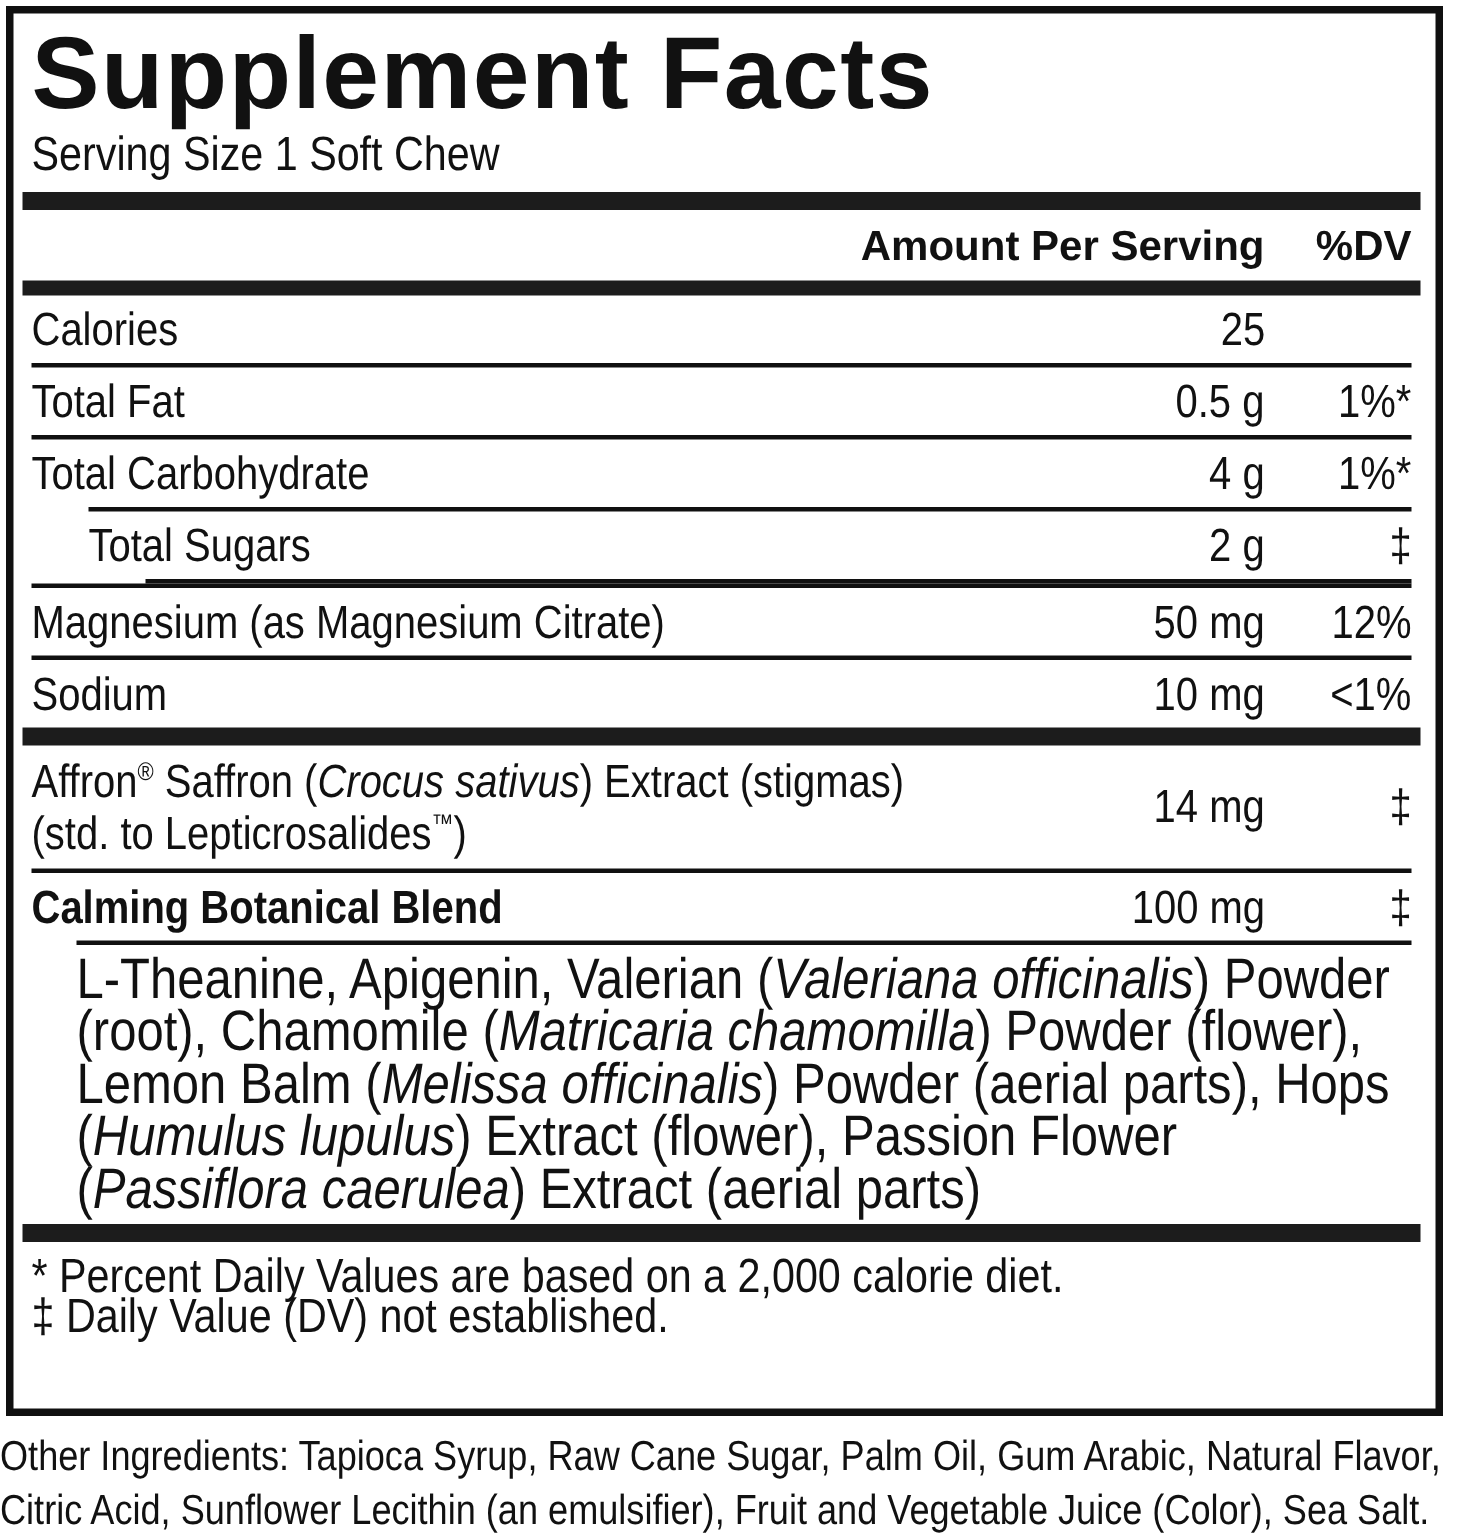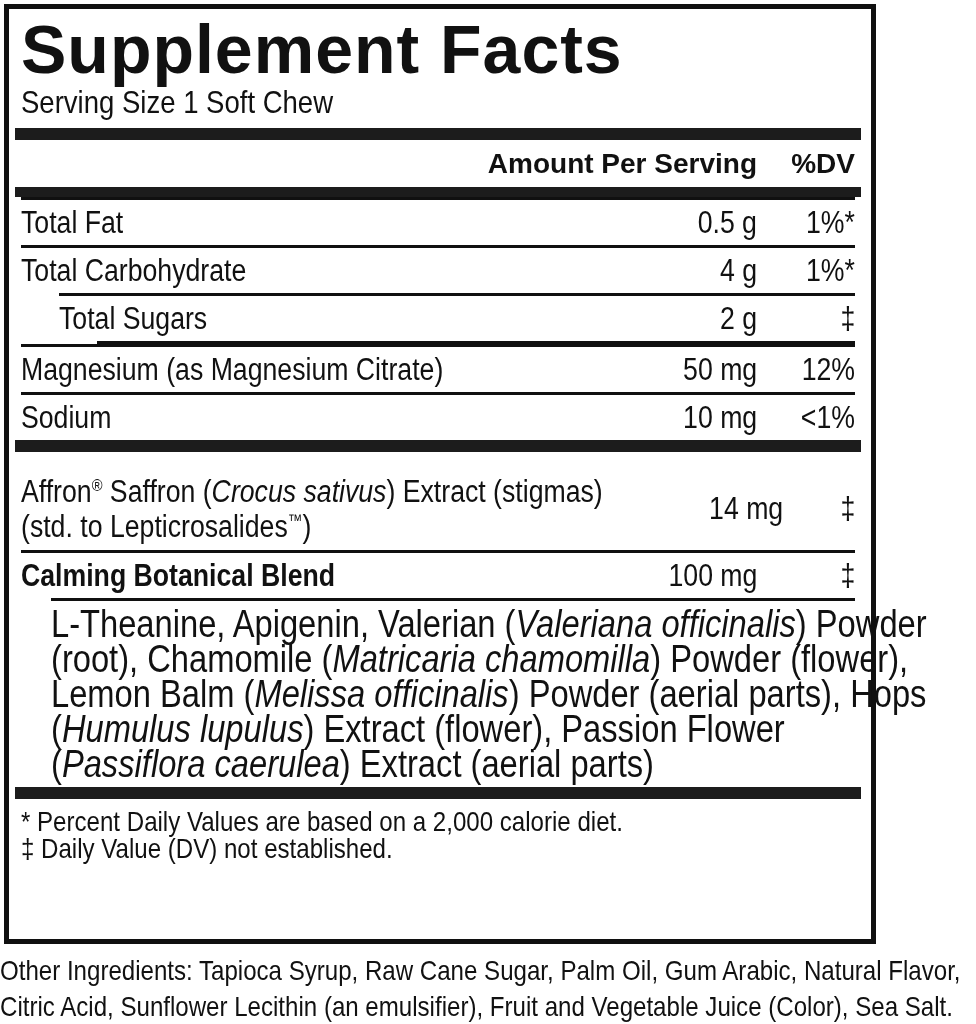--- a/index.html
+++ b/index.html
@@ -9,21 +9,21 @@
   html,body{width:976px;height:1024px;}
   body{
     background:var(--bg);
     color:var(--text);
     font-family:"Liberation Sans", sans-serif;
     position:relative;
     overflow:hidden;
   }
   .box{
     position:absolute; left:4px; top:4px;
-    width:872px; height:940px;
+    width:958px; height:940px;
     border:5px solid var(--border);
     background:var(--bg);
     padding:2px 16px 0 12px;
   }
   
   .cond{display:inline-block; transform:scaleX(.86); transform-origin:left center; white-space:nowrap;}
   .cond.r{transform-origin:right center;}
 
   .title{
     font-size:68px; font-weight:bold; line-height:64px;
@@ -35,33 +35,33 @@
   .bar{height:12px; background:var(--bar); margin:0 -6px;}
   .bar.first{margin-top:10px;}
   .bar.thin{height:10px;}
 
   .hdr{display:flex; align-items:flex-end; font-weight:bold; font-size:28px; padding:8px 0 7px;}
   .hdr .name{flex:1;}
   .hdr .amt{text-align:right;}
   .hdr .dv{width:98px; text-align:right;padding-left:16px;}
 
   .row{display:flex; align-items:baseline; padding:5px 0; font-size:31px; line-height:32px;}
-  .row.vcenter{align-items:center; padding:6px 0;margin-top:16px;}
+  .row.vcenter{align-items:center; padding:6px 0;}
   .row .name{flex:1;}
   .row .name .cond div{line-height:35px;}
   .row .amt{text-align:right;}
   .row .dv{width:98px; text-align:right;}
   .row .b{font-weight:bold;}
 
   .line{height:3px; background:var(--border);}
 
   .blend{padding:6px 0 5px; margin-left:30px; font-size:38px; line-height:35px;}
   .blend div{white-space:nowrap;}
 
-  .footnotes{padding-top:9px; font-size:28px; line-height:27px;}
+  .footnotes{padding-top:9px; font-size:32px; line-height:27px;}
   .footnotes div{white-space:nowrap;}
 
   .other{
     position:absolute; left:0; top:953px; width:892px;
     font-size:28px; line-height:36px;
   }
   .other div{white-space:nowrap;}
 
   sup{font-size:55%; line-height:0; vertical-align:super;}
   i{font-style:italic;}
@@ -80,20 +80,25 @@
 
   <div class="hdr">
     <span class="name"></span>
     <span class="amt">Amount Per Serving</span>
     <span class="dv">%DV</span>
   </div>
 
   <div class="bar thin"></div>
 
   <div id="rows">
+      <div class="row">
+    <span class="name"><span class="cond"><div>Calories</div></span></span>
+    <span class="amt"><span class="cond r">25</span></span>
+    <span class="dv"><span class="cond r"></span></span>
+  </div>
       <div class="line" style="margin-left: 0px;"></div>
       <div class="row">
     <span class="name"><span class="cond"><div>Total Fat</div></span></span>
     <span class="amt"><span class="cond r">0.5 g</span></span>
     <span class="dv"><span class="cond r">1%*</span></span>
   </div>
       <div class="line" style="margin-left: 0px;"></div>
       <div class="row">
     <span class="name"><span class="cond"><div>Total Carbohydrate</div></span></span>
     <span class="amt"><span class="cond r">4 g</span></span>

